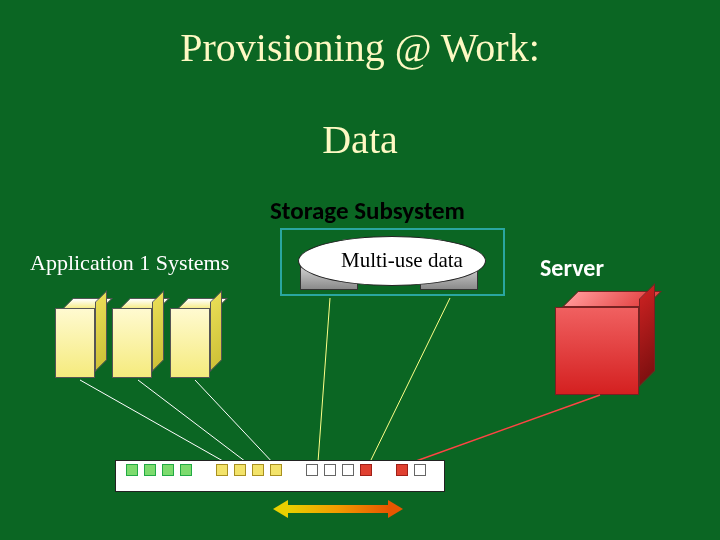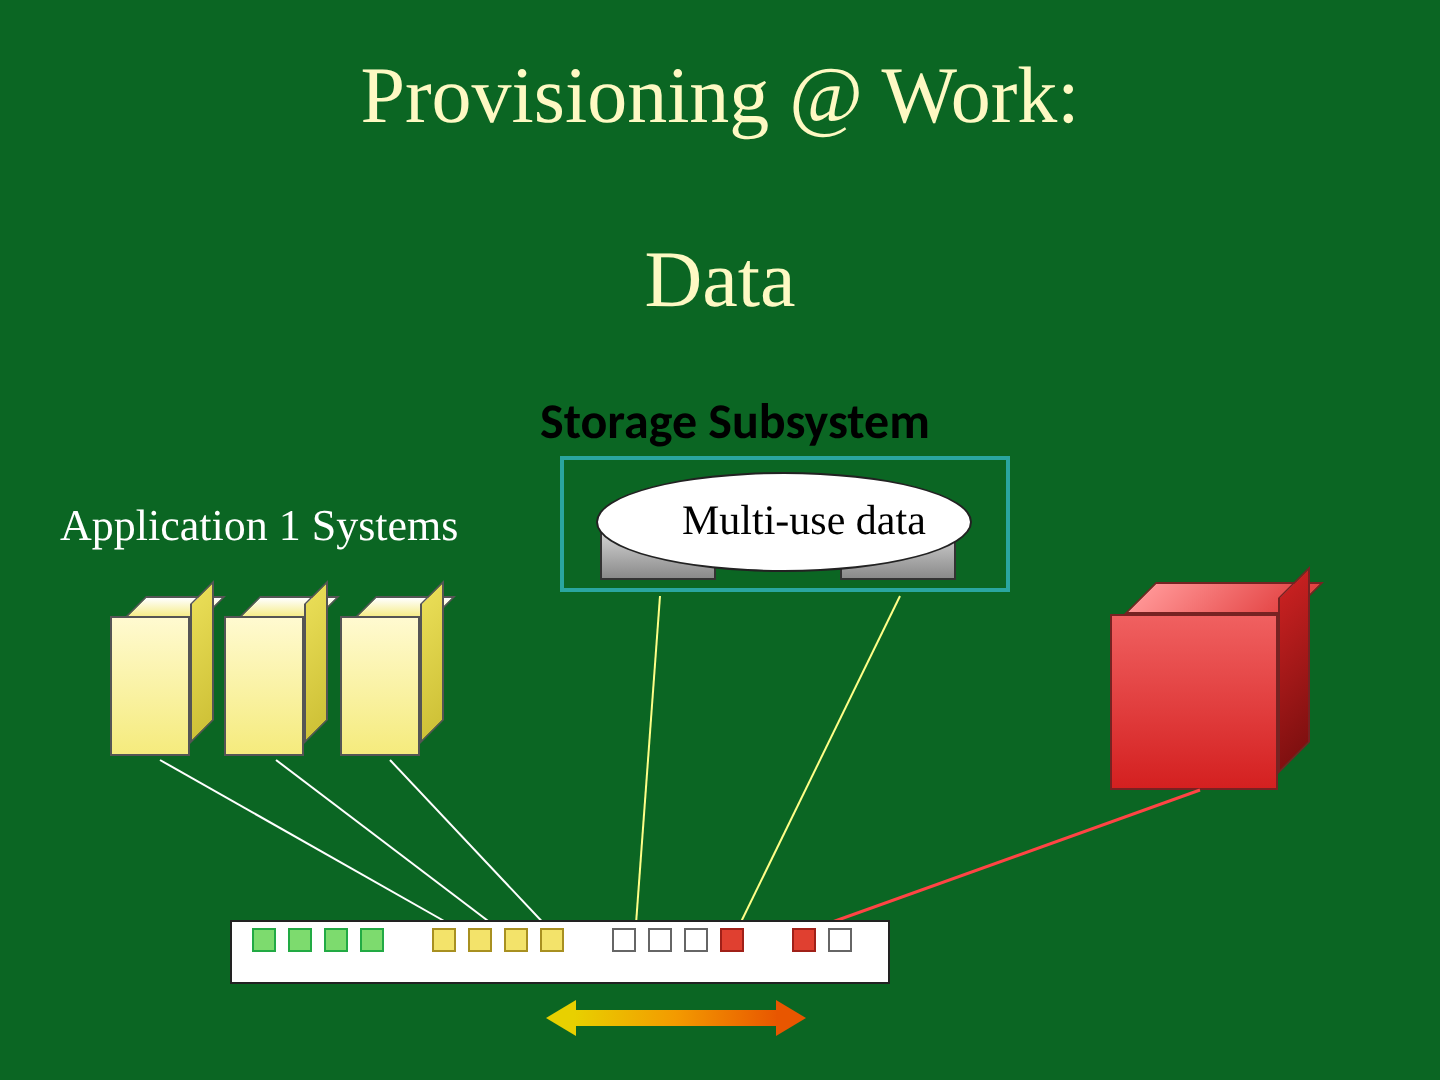--- a/index.html
+++ b/index.html
@@ -164,20 +164,21 @@
 </div>
 
 <div class="storage-label-wrap">
   <span class="storage-lbl">Storage Subsystem</span>
 </div>
 
 <div class="label app1-label">Application 1 Systems</div>
 
 <div class="label app2-label">
   <br>
+  <span>Server</span>
 </div>
 
 <div class="storage-box"></div>
 <div class="disk disk1"></div>
 <div class="disk disk2"></div>
 <div class="ellipse"></div>
 <div class="ellipse-text">Multi-use data</div>
 
 <div class="box3d yellow b1">
   <div class="top"></div>

